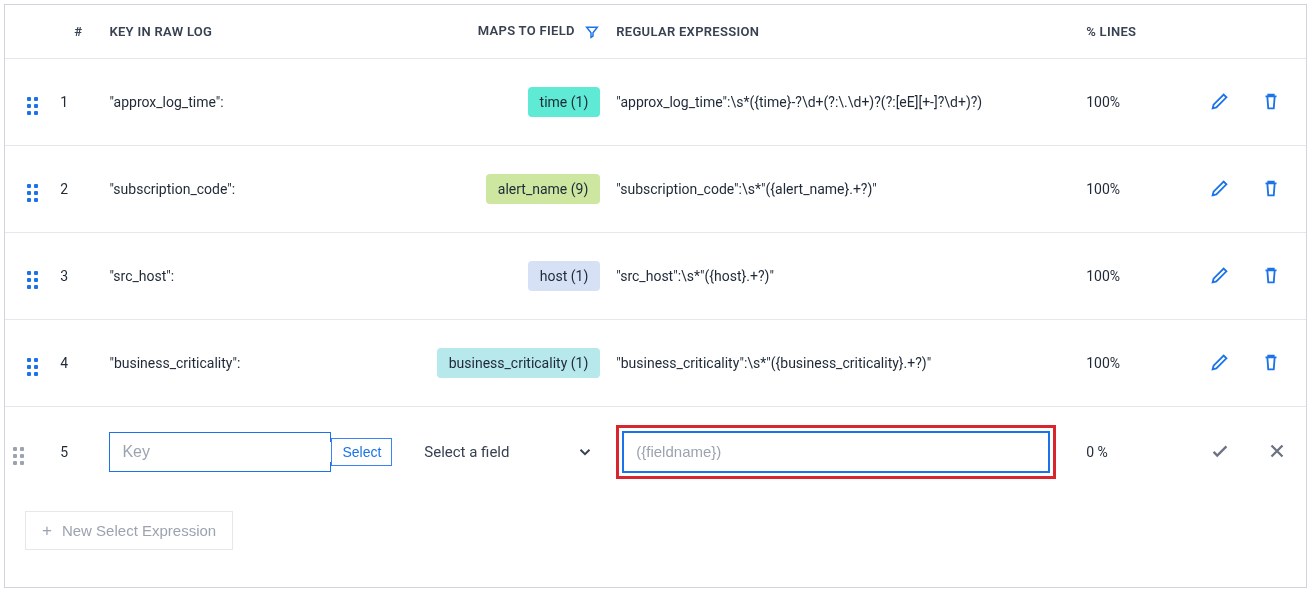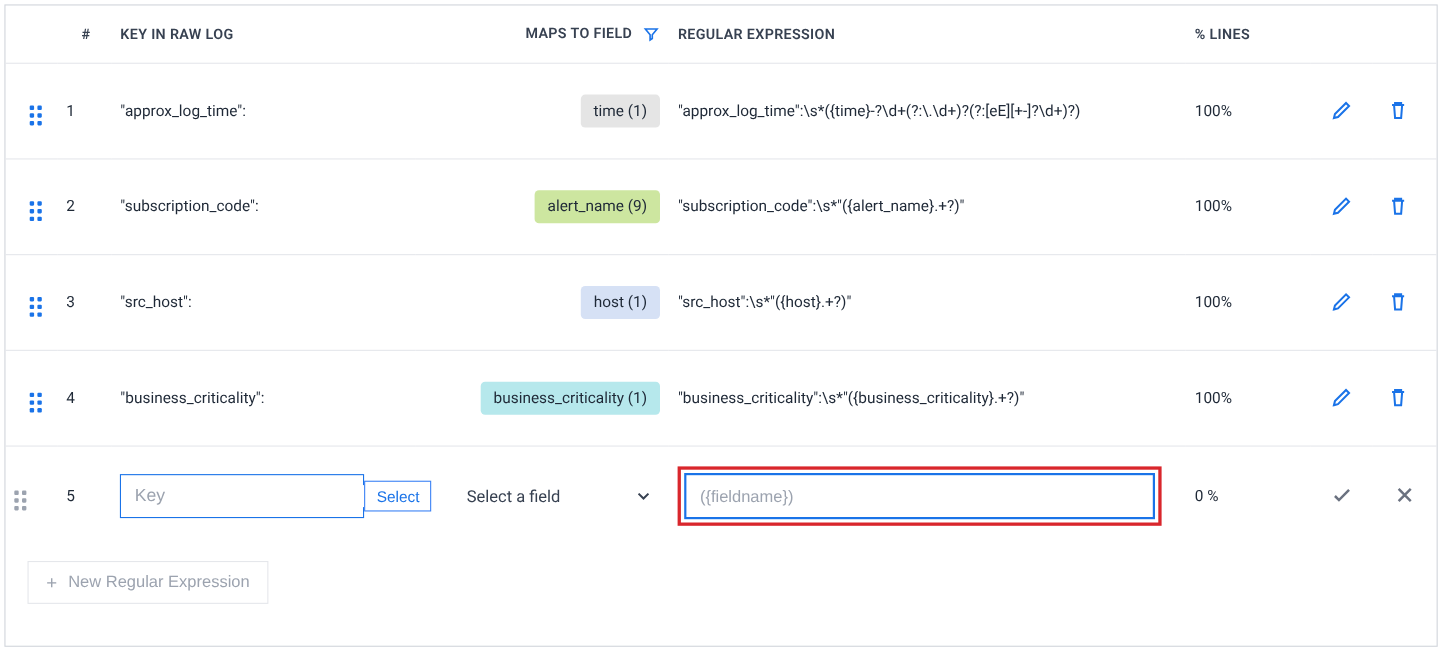--- a/index.html
+++ b/index.html
@@ -70,21 +70,21 @@
   }
   .drag-handle.muted span { background: #9ca3af; }
 
   .badge {
     display: inline-block;
     padding: 7px 12px;
     border-radius: 4px;
     font-size: 14px;
     color: #1f2937;
   }
-  .badge-green  { background: #e5e5e5; }
+  .badge-green  { background: #5eead4; }
   .badge-lime   { background: #cde6a0; }
   .badge-blue   { background: #d6e1f5; }
   .badge-teal   { background: #b6e8ec; }
 
   .icon-btn {
     display: inline-flex;
     align-items: center;
     justify-content: center;
     width: 24px; height: 24px;
     cursor: pointer;
@@ -333,16 +333,16 @@
                 <path d="M6 6l12 12M18 6L6 18"></path>
               </svg>
             </span></td>
       </tr>
     </tbody>
   </table>
 
   <div class="footer">
     <button class="new-btn">
       <span class="plus">+</span>
-      <span>New Regular Expression</span>
+      <span>New Select Expression</span>
     </button>
   </div>
 </div>
 
 </body></html>

